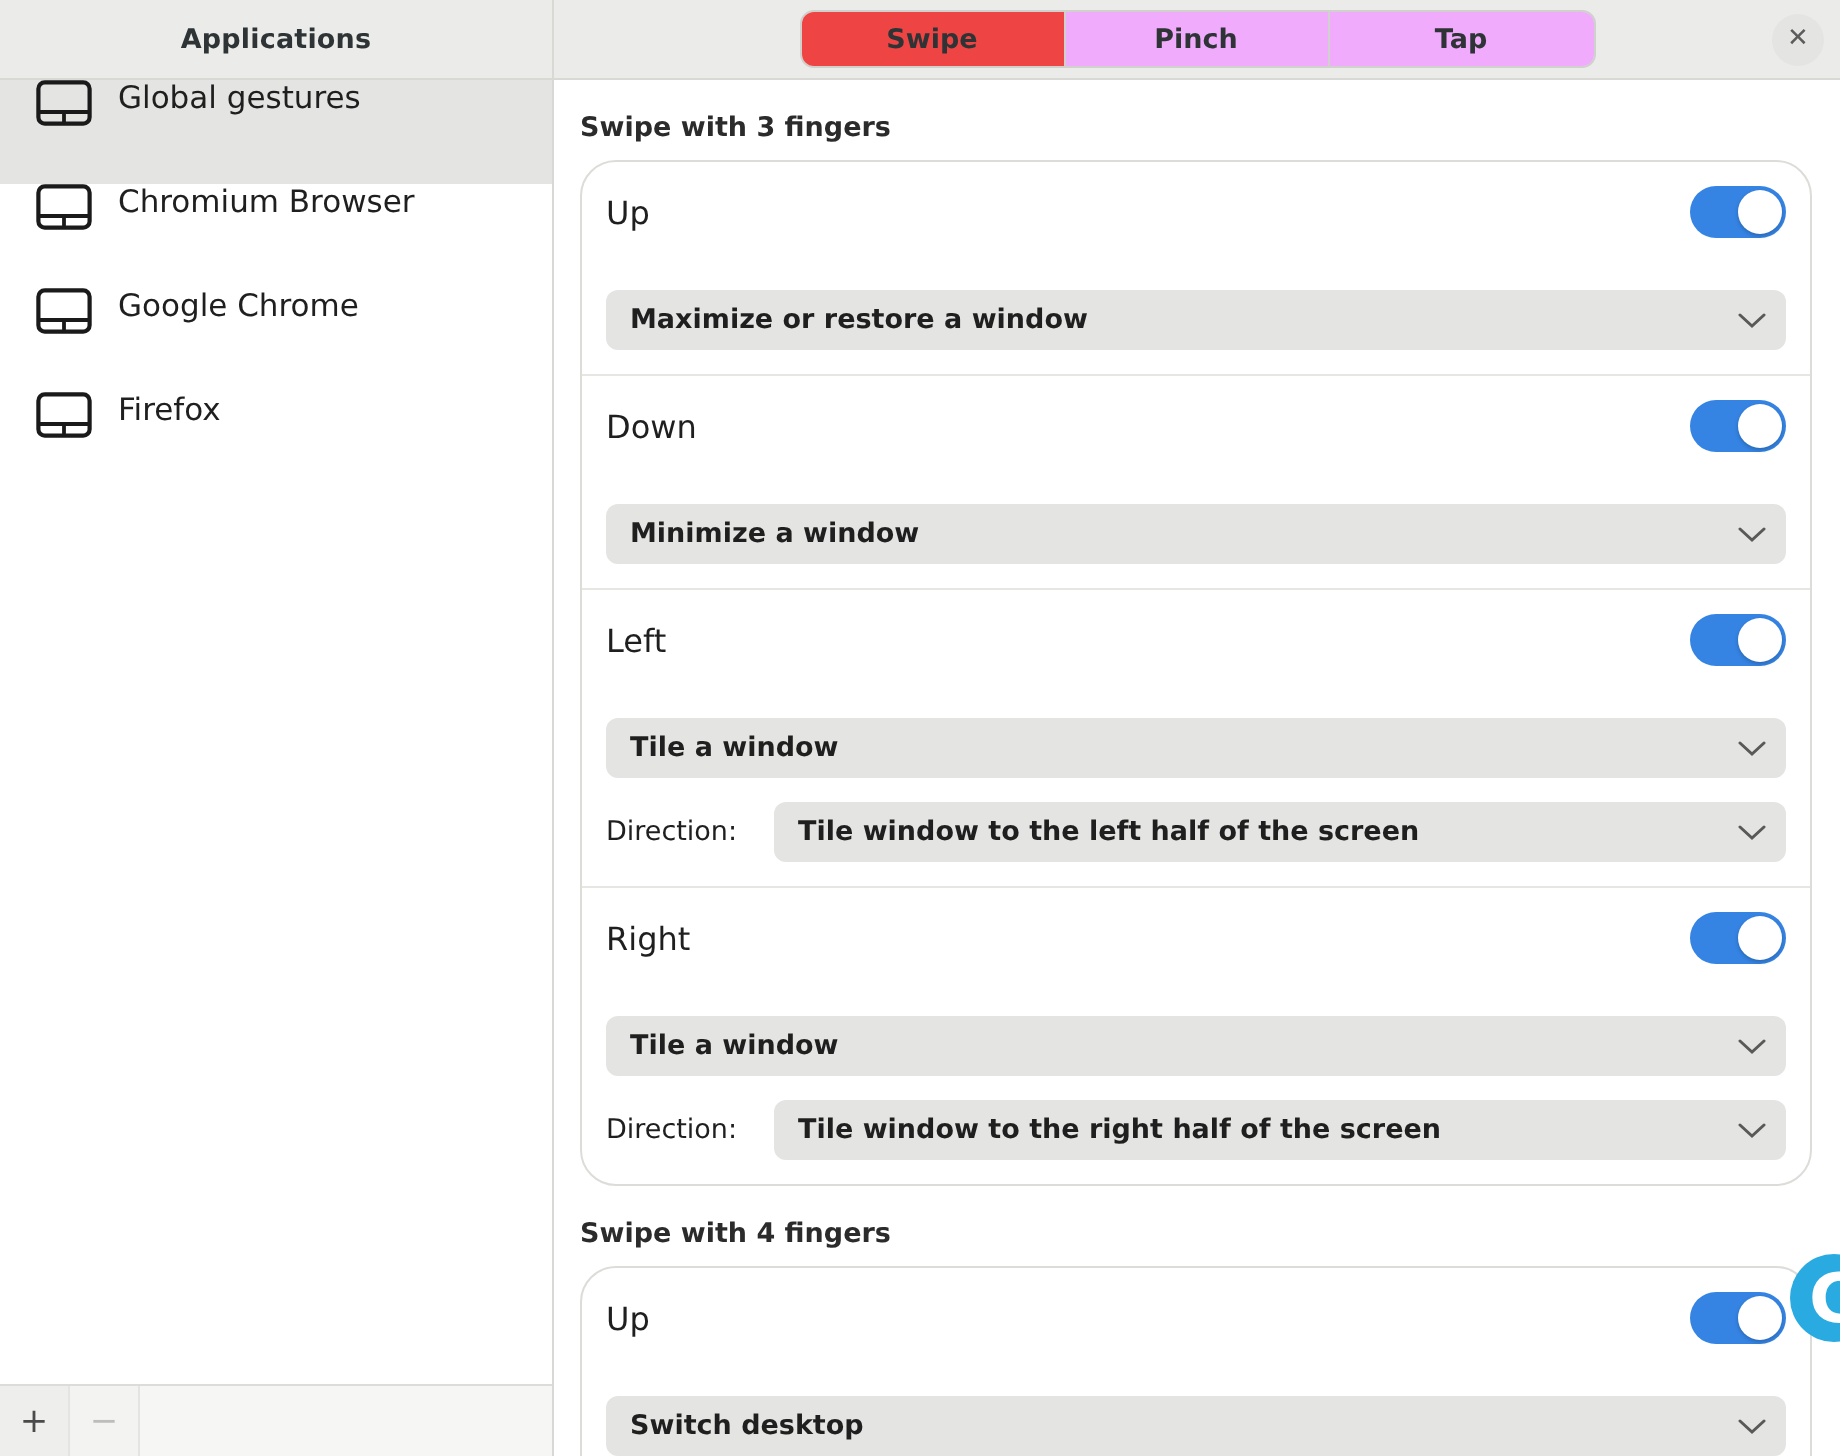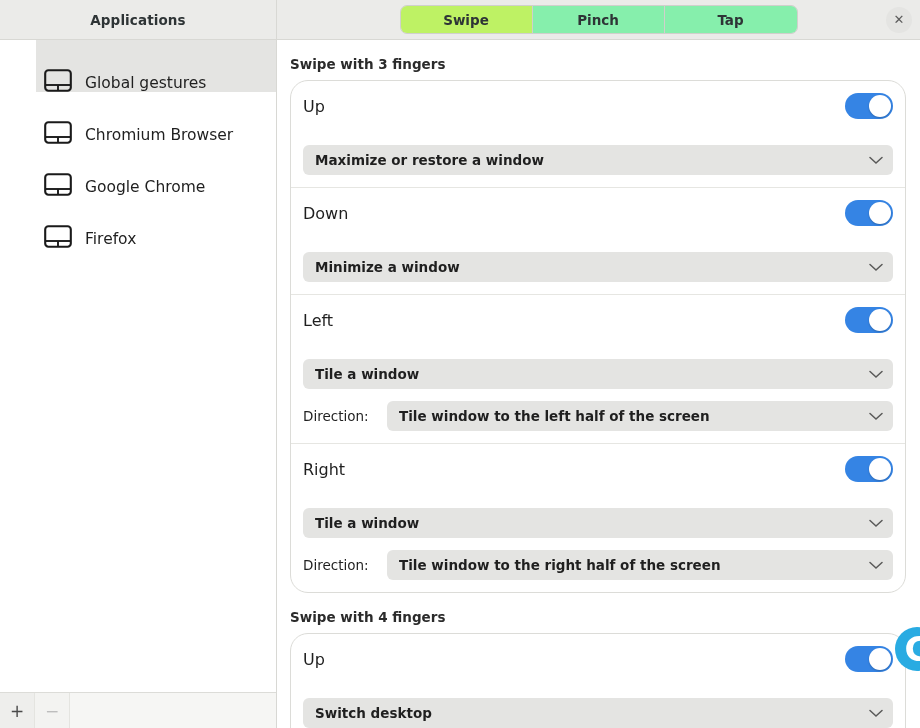--- a/index.html
+++ b/index.html
@@ -46,25 +46,24 @@
   }
   .sidebar-list {
     flex: 1;
     background: #ffffff;
     padding-top: 0px;
     overflow: hidden;
   }
   .side-item {
     height: 52px;
     display: flex;
-    align-items: flex-end;
-    padding-left: 8px;
+    align-items: flex-start;
+    padding-left: 18px;
     box-sizing: border-box;
     cursor: default;
-    margin-left: 36px;
   }
   .side-item.selected {
     background: #e4e4e2;
   }
   .touchpad-icon {
     width: 28px; height: 23px;
     margin-right: 13px;
     flex: 0 0 auto;
     display: block;
   }
@@ -128,27 +127,27 @@
     box-sizing: border-box;
   }
   .tab {
     width: 132px;
     display: flex;
     align-items: center;
     justify-content: center;
     font-size: 13.5px;
     font-weight: bold;
     color: #2e3436;
-    background: #86efac;
+    background: #f0abfc;
     border-right: 1px solid #d0d0cc;
     box-sizing: border-box;
   }
   .tab:last-child { border-right: none; }
   .tab.active {
-    background: #bef264;
+    background: #ef4444;
   }
   .close-btn {
     position: absolute;
     right: 8px;
     top: 50%;
     transform: translateY(-50%);
     width: 26px; height: 26px;
     border-radius: 50%;
     background: #e4e4e2;
     display: flex;

